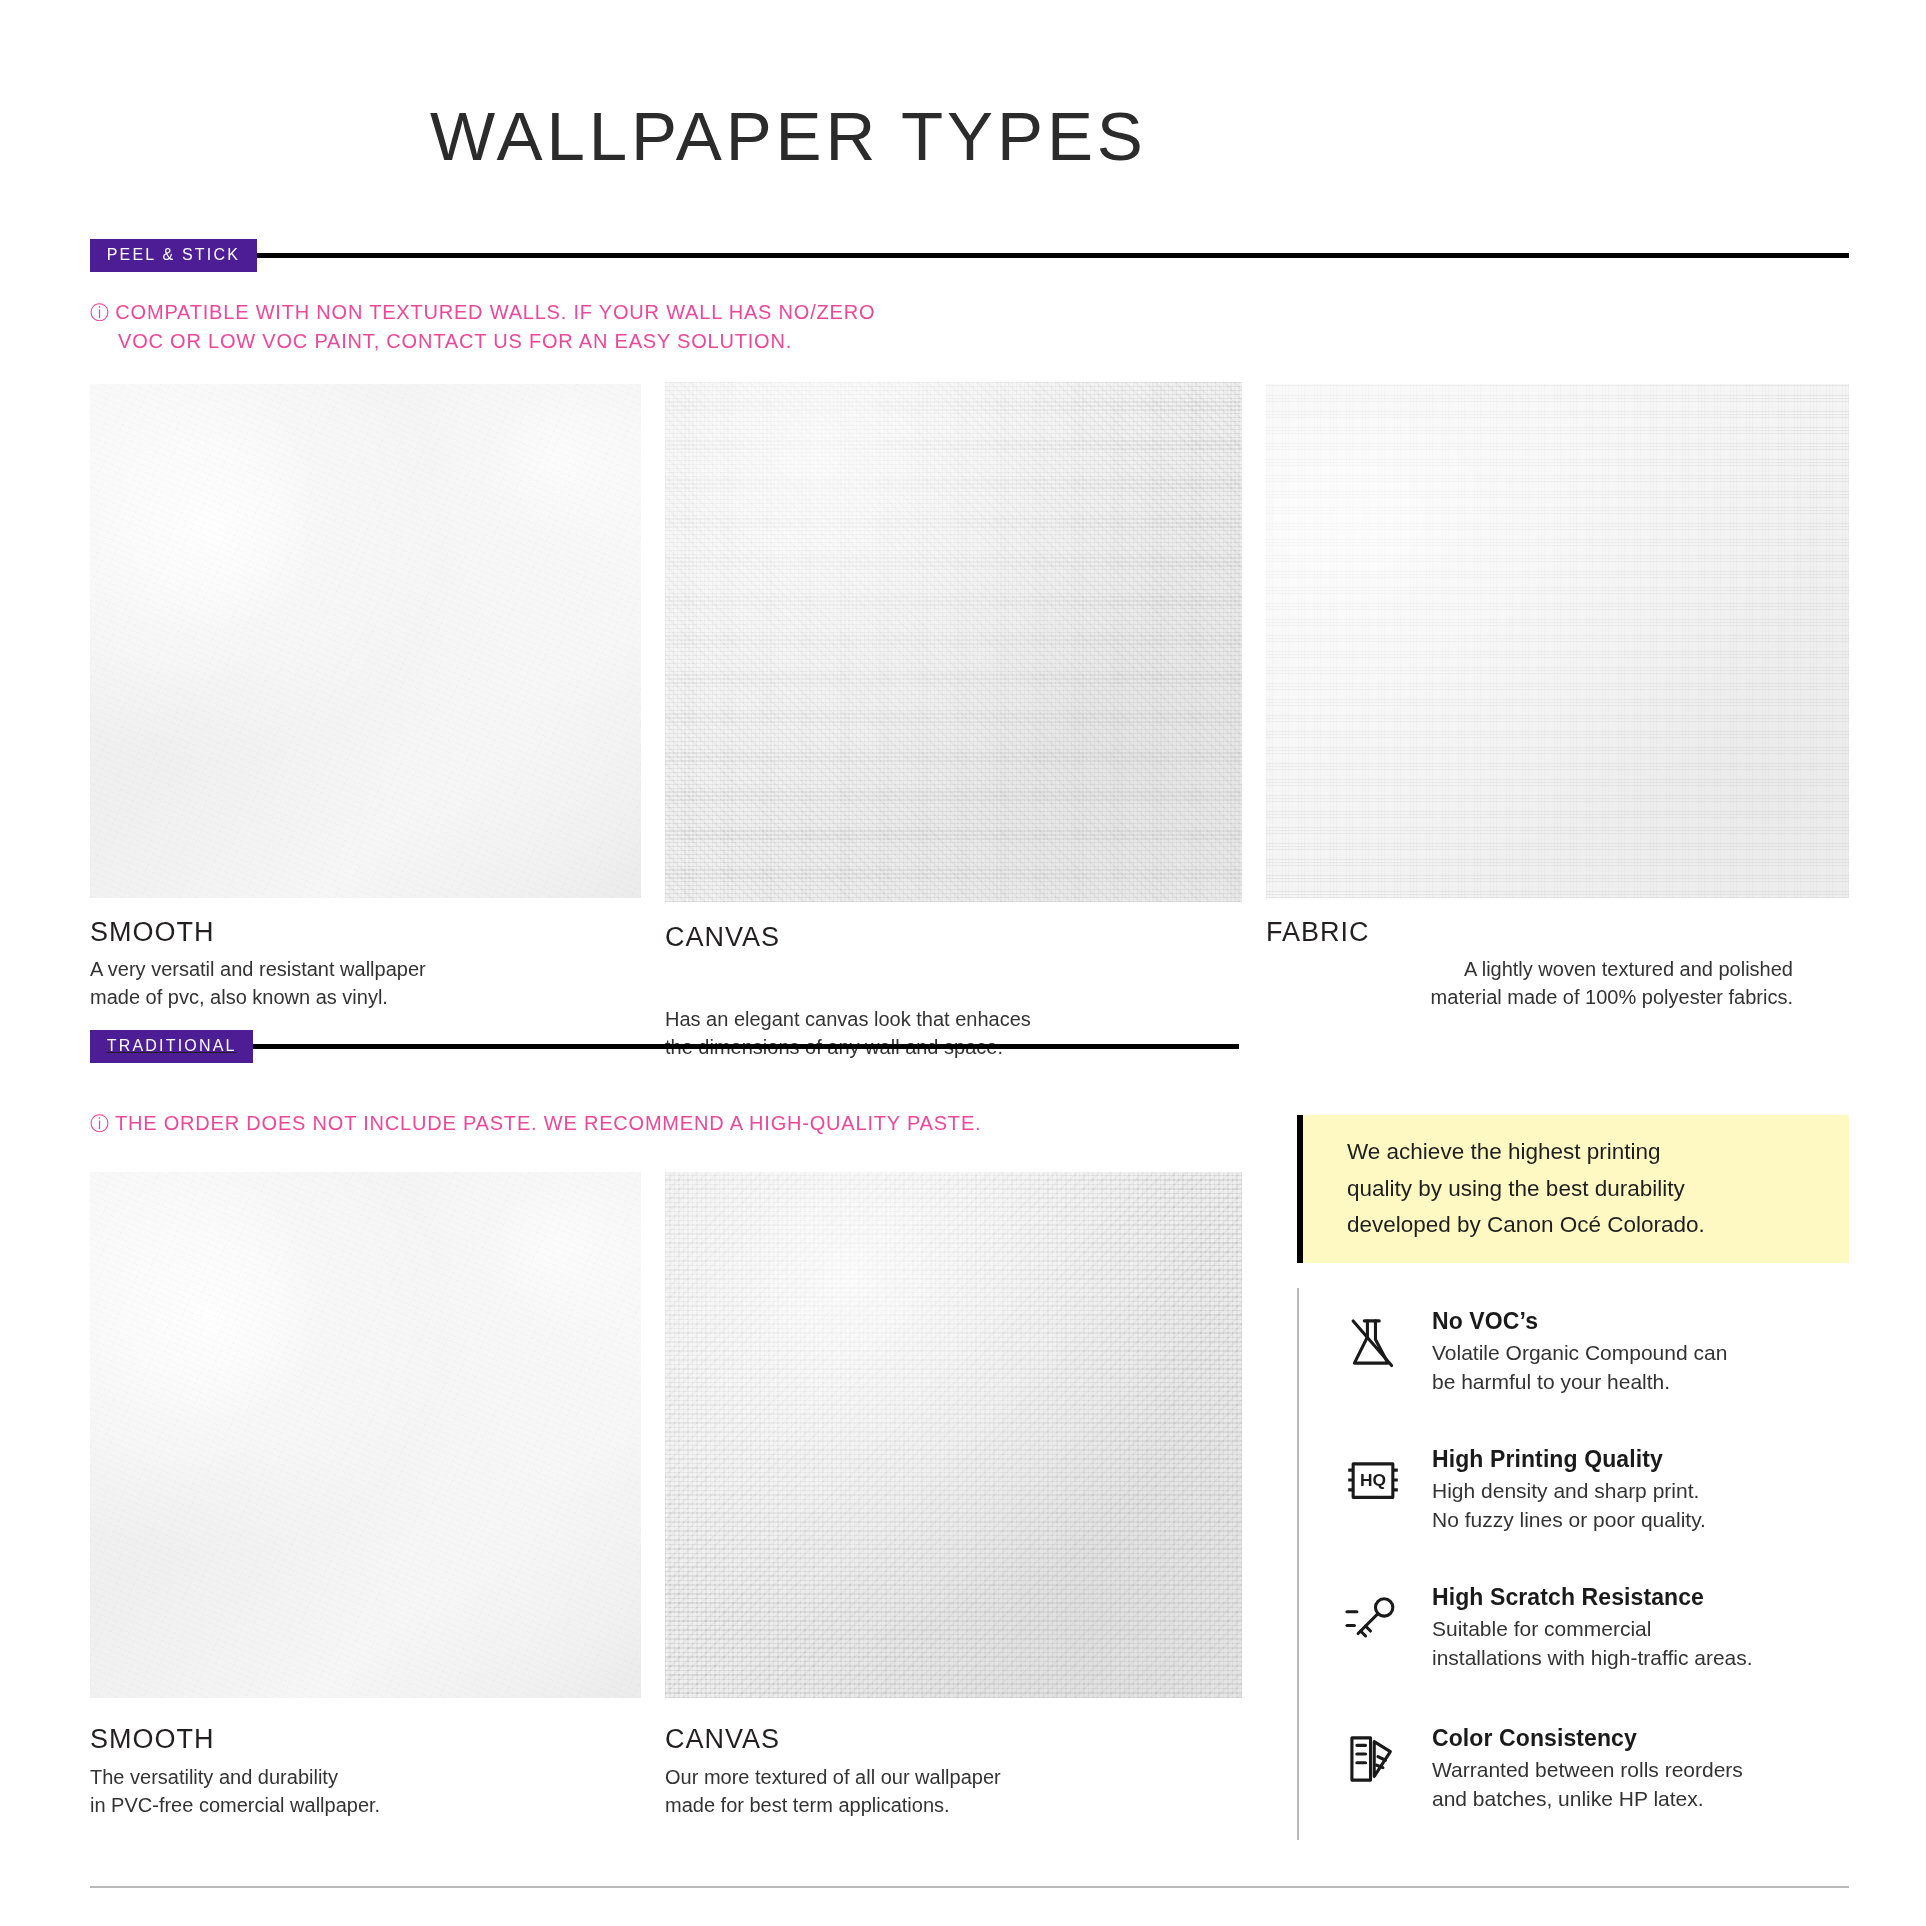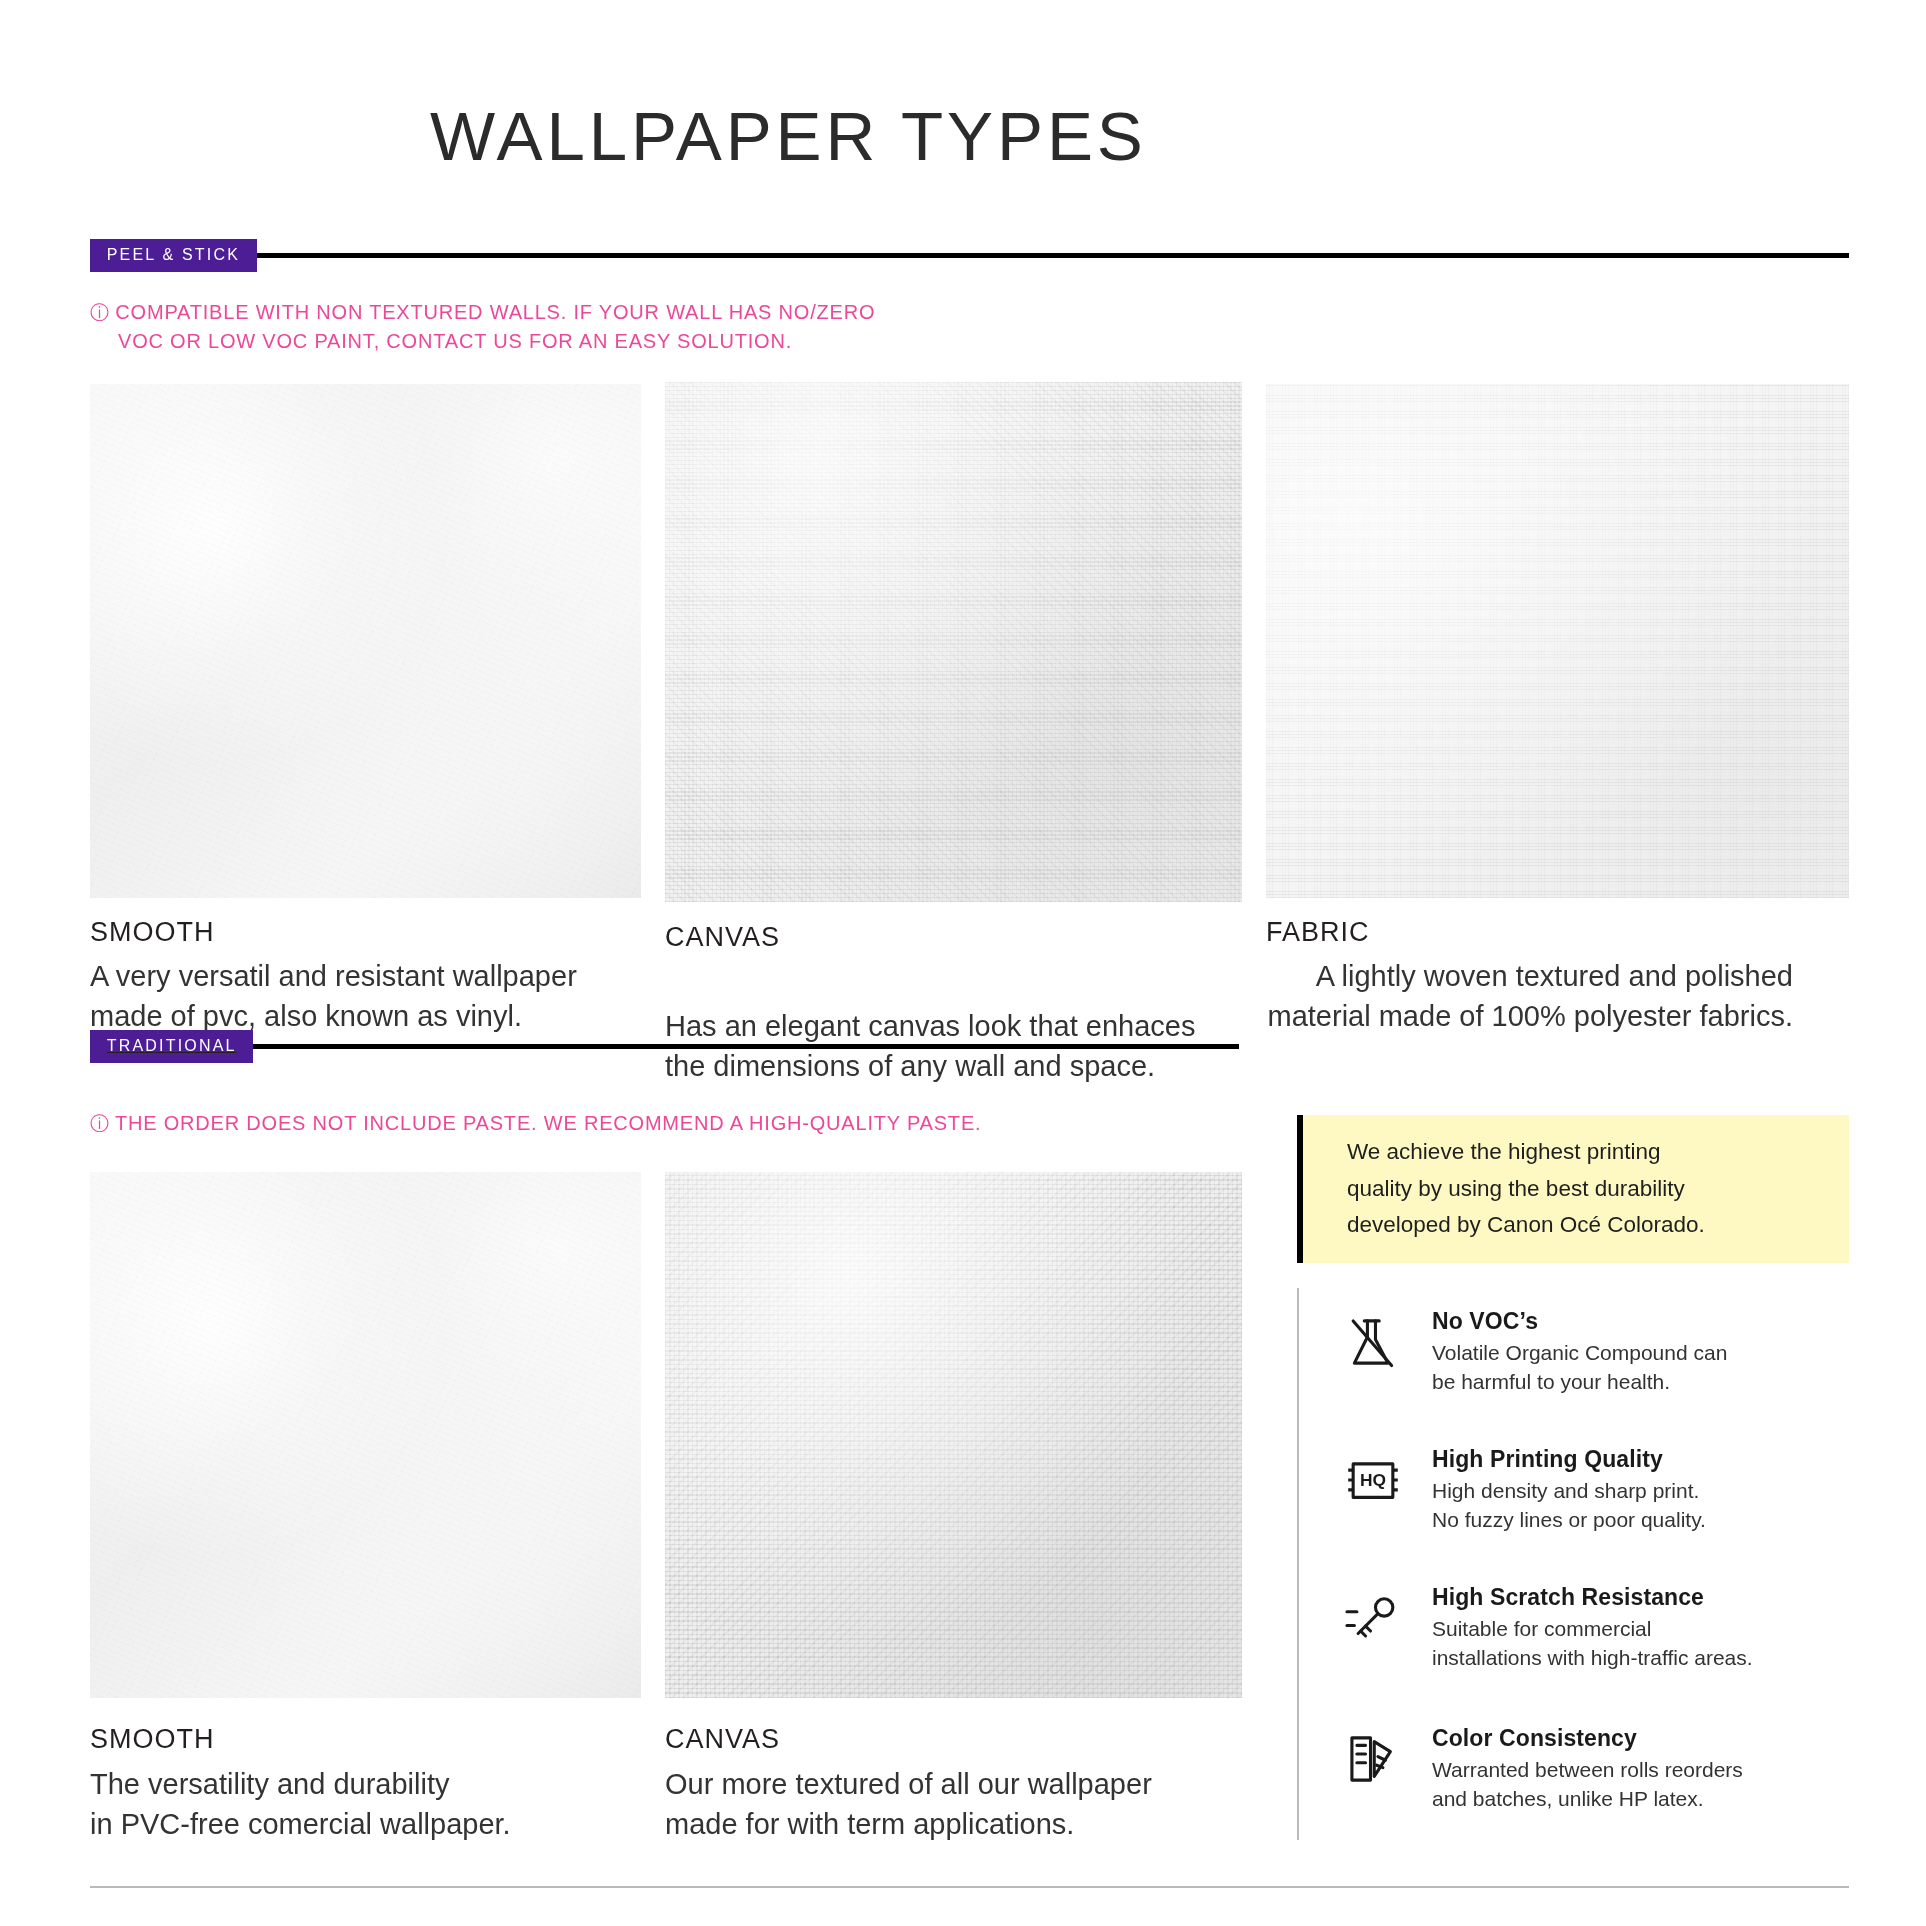--- a/index.html
+++ b/index.html
@@ -174,21 +174,21 @@
   .sw-title {
     position: absolute;
     font-size: 27px;
     letter-spacing: 1px;
     font-weight: 400;
     color: #231f20;
     white-space: nowrap;
   }
   .sw-desc {
     position: absolute;
-    font-size: 29px;
+    font-size: 20px;
     line-height: 1.38;
     color: #333;
     font-weight: 300;
   }
 
   
   .quote-box {
     position: absolute;
     background: #fef9c3;
     display: flex;
@@ -318,21 +318,21 @@
 
   <div class="sw-title" style="left:90px; top:1694px;">SMOOTH</div>
   <div class="sw-desc" style="left:90px; top:1734px; width:565px;">
     <span>The versatility and durability</span><br>
     <span>in PVC-free comercial wallpaper.</span>
   </div>
 
   <div class="sw-title" style="left:665px; top:1694px;">CANVAS</div>
   <div class="sw-desc" style="left:665px; top:1734px; width:578px;">
     <span>Our more textured of all our wallpaper</span><br>
-    <span>made for with term applications.</span>
+    <span>made for best term applications.</span>
   </div>
 
   <div class="quote-bar" style="left:1297px; top:1085px; width:6.4px; height:148px;"></div>
   <div class="quote-box" style="left:1303px; top:1085px; width:546px; height:148px;">
     <div class="quote-text">
       <span>We achieve the highest printing</span><br>
       <span>quality by using the best durability</span><br>
       <span>developed by Canon Océ Colorado.</span>
     </div>
   </div>

